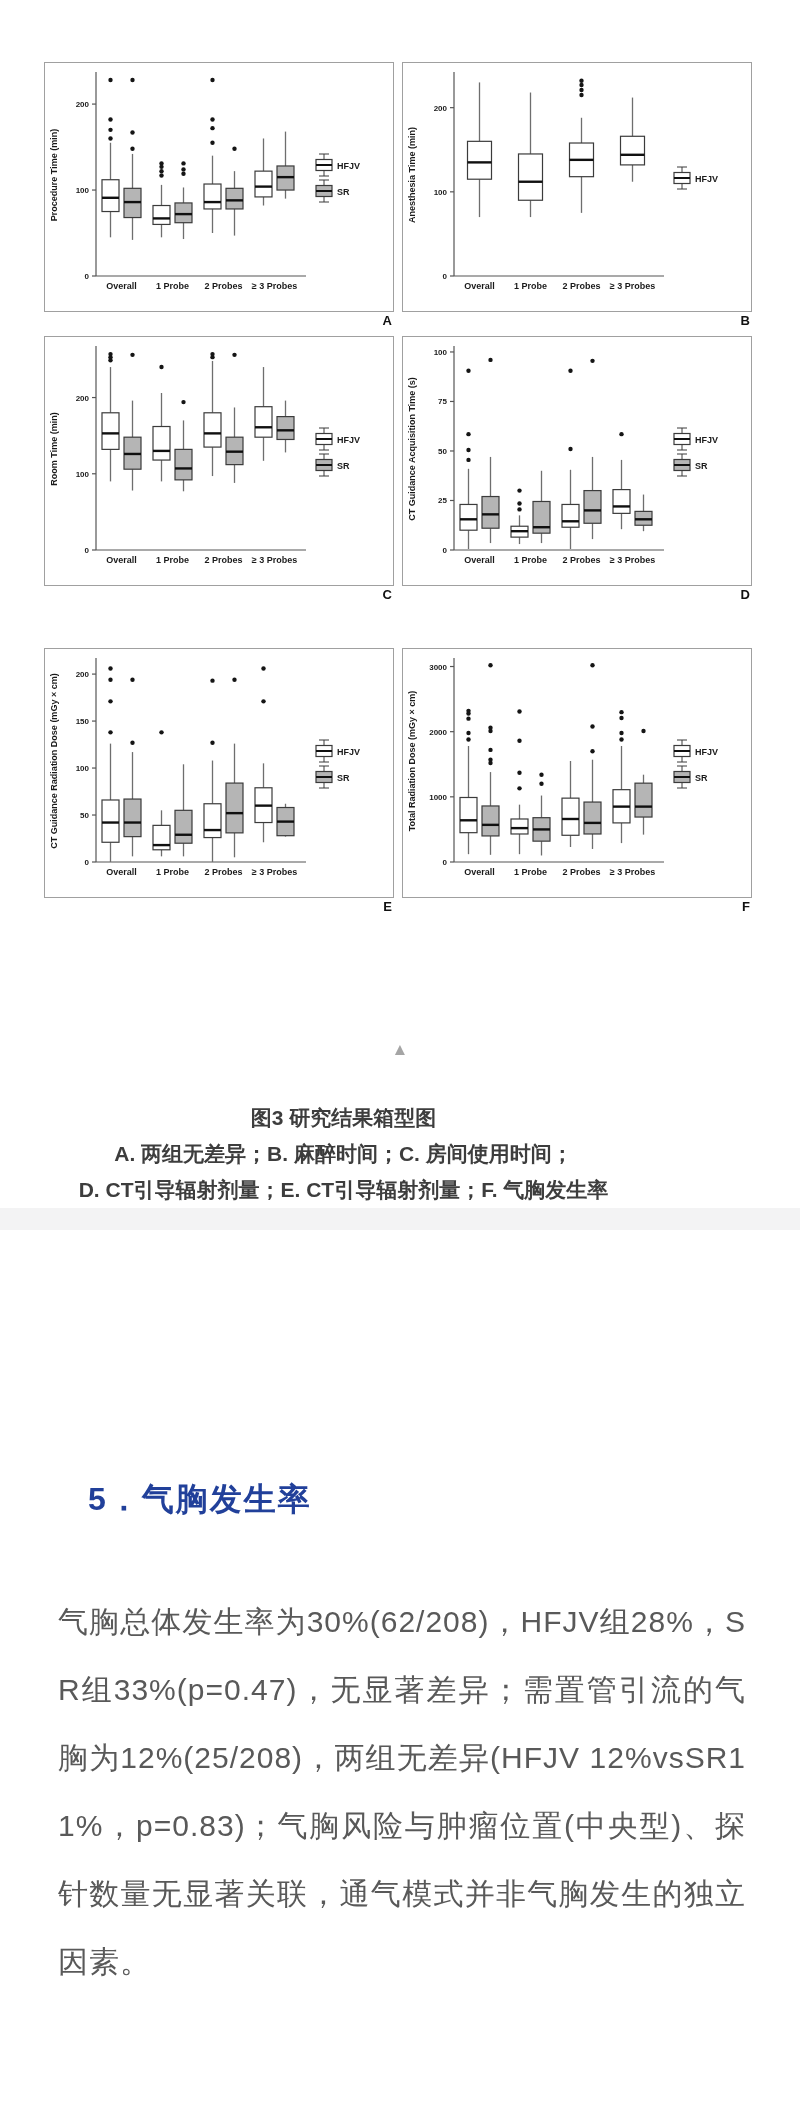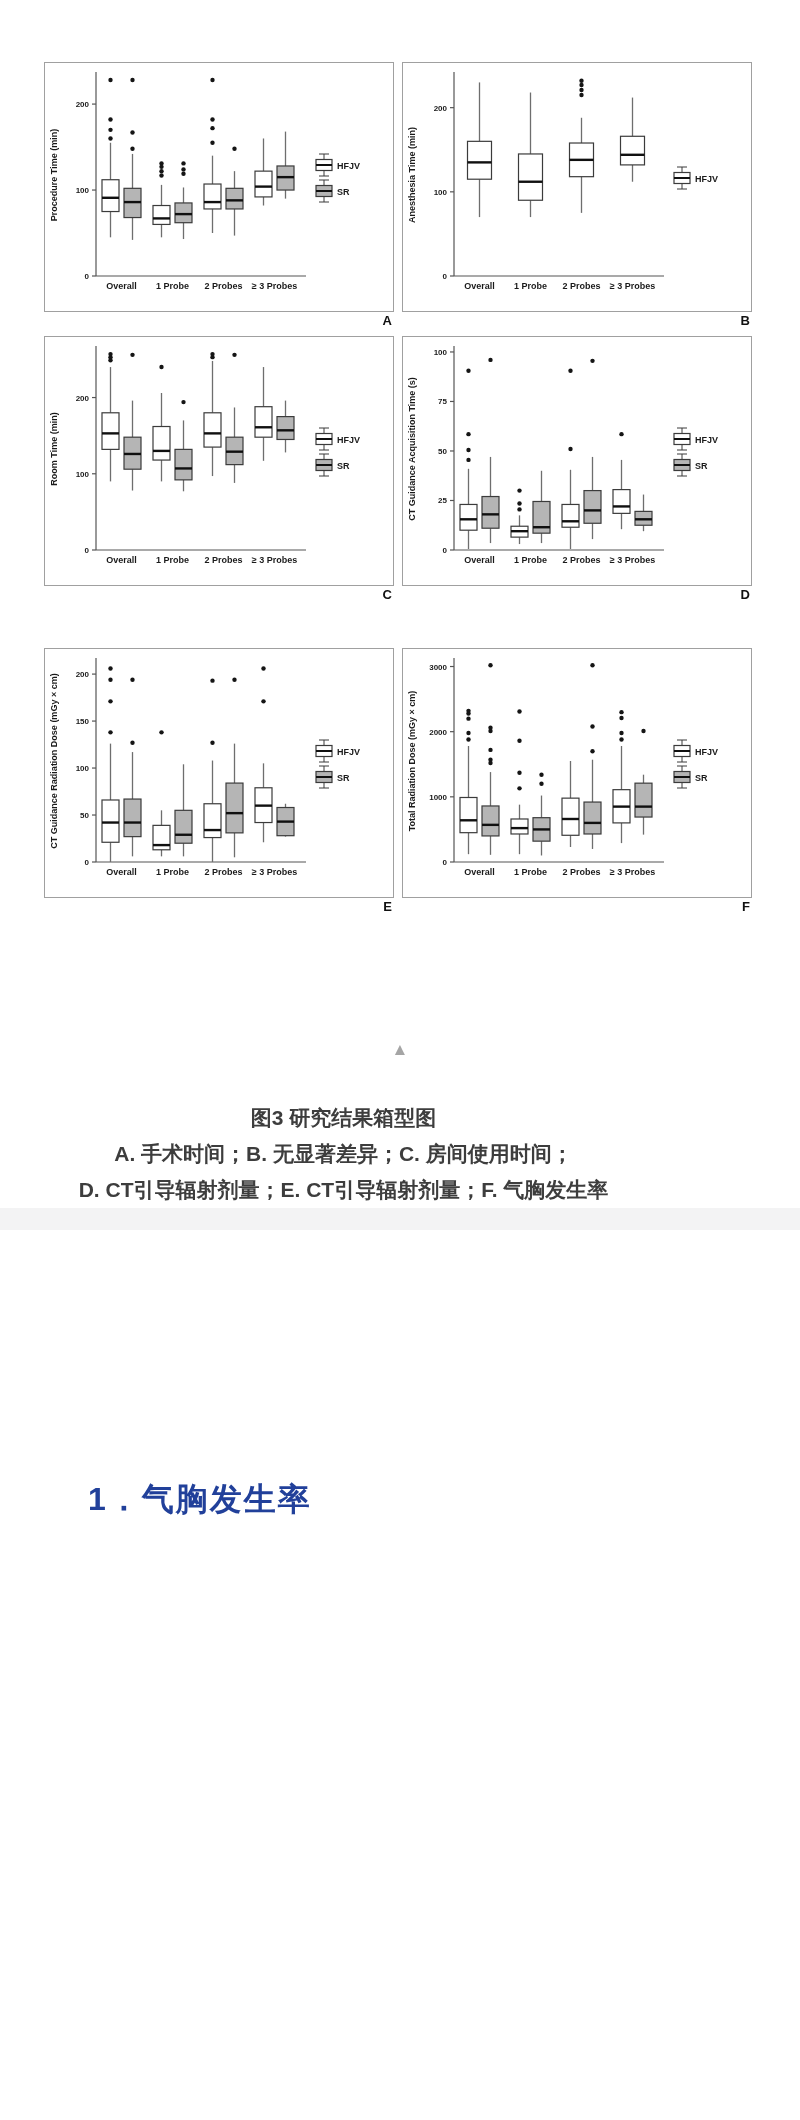--- a/index.html
+++ b/index.html
@@ -457,22 +457,23 @@
         <rect x="272" y="123.5" width="16" height="11" fill="#b5b5b5" stroke="#3b3b3b" stroke-width="1.2"></rect>
         <line x1="272" y1="129" x2="288" y2="129" stroke="#101010" stroke-width="2"></line>
         <text x="293" y="132.5" font-size="9" font-weight="bold" fill="#1a1a1a">SR</text>
         <text x="348" y="263" text-anchor="end" font-size="13" font-weight="bold" fill="#111111">F</text>
       </svg></div>
 
   <div class="collapse">▲</div>
 
   <div class="caption">
     <div>图3 研究结果箱型图</div>
-    <div>A. 手术时间；B. 无显著差异；C. 房间使用时间；</div>
+    <div>A. 两组无差异；B. 麻醉时间；C. 房间使用时间；</div>
     <div>D. CT引导辐射剂量；E. CT引导辐射剂量；F. 气胸发生率</div>
   </div>
 
   <div class="divider-band"></div>
 
-  <div class="heading">1．气胸发生率</div>
-
+  <div class="heading">5．气胸发生率</div>
+
+  <div class="para">气胸总体发生率为30%(62/208)，HFJV组28%，SR组33%(p=0.47)，无显著差异；需置管引流的气胸为12%(25/208)，两组无差异(HFJV 12%vsSR11%，p=0.83)；气胸风险与肿瘤位置(中央型)、探针数量无显著关联，通气模式并非气胸发生的独立因素。</div>
 
 </div>
 
 </body></html>

